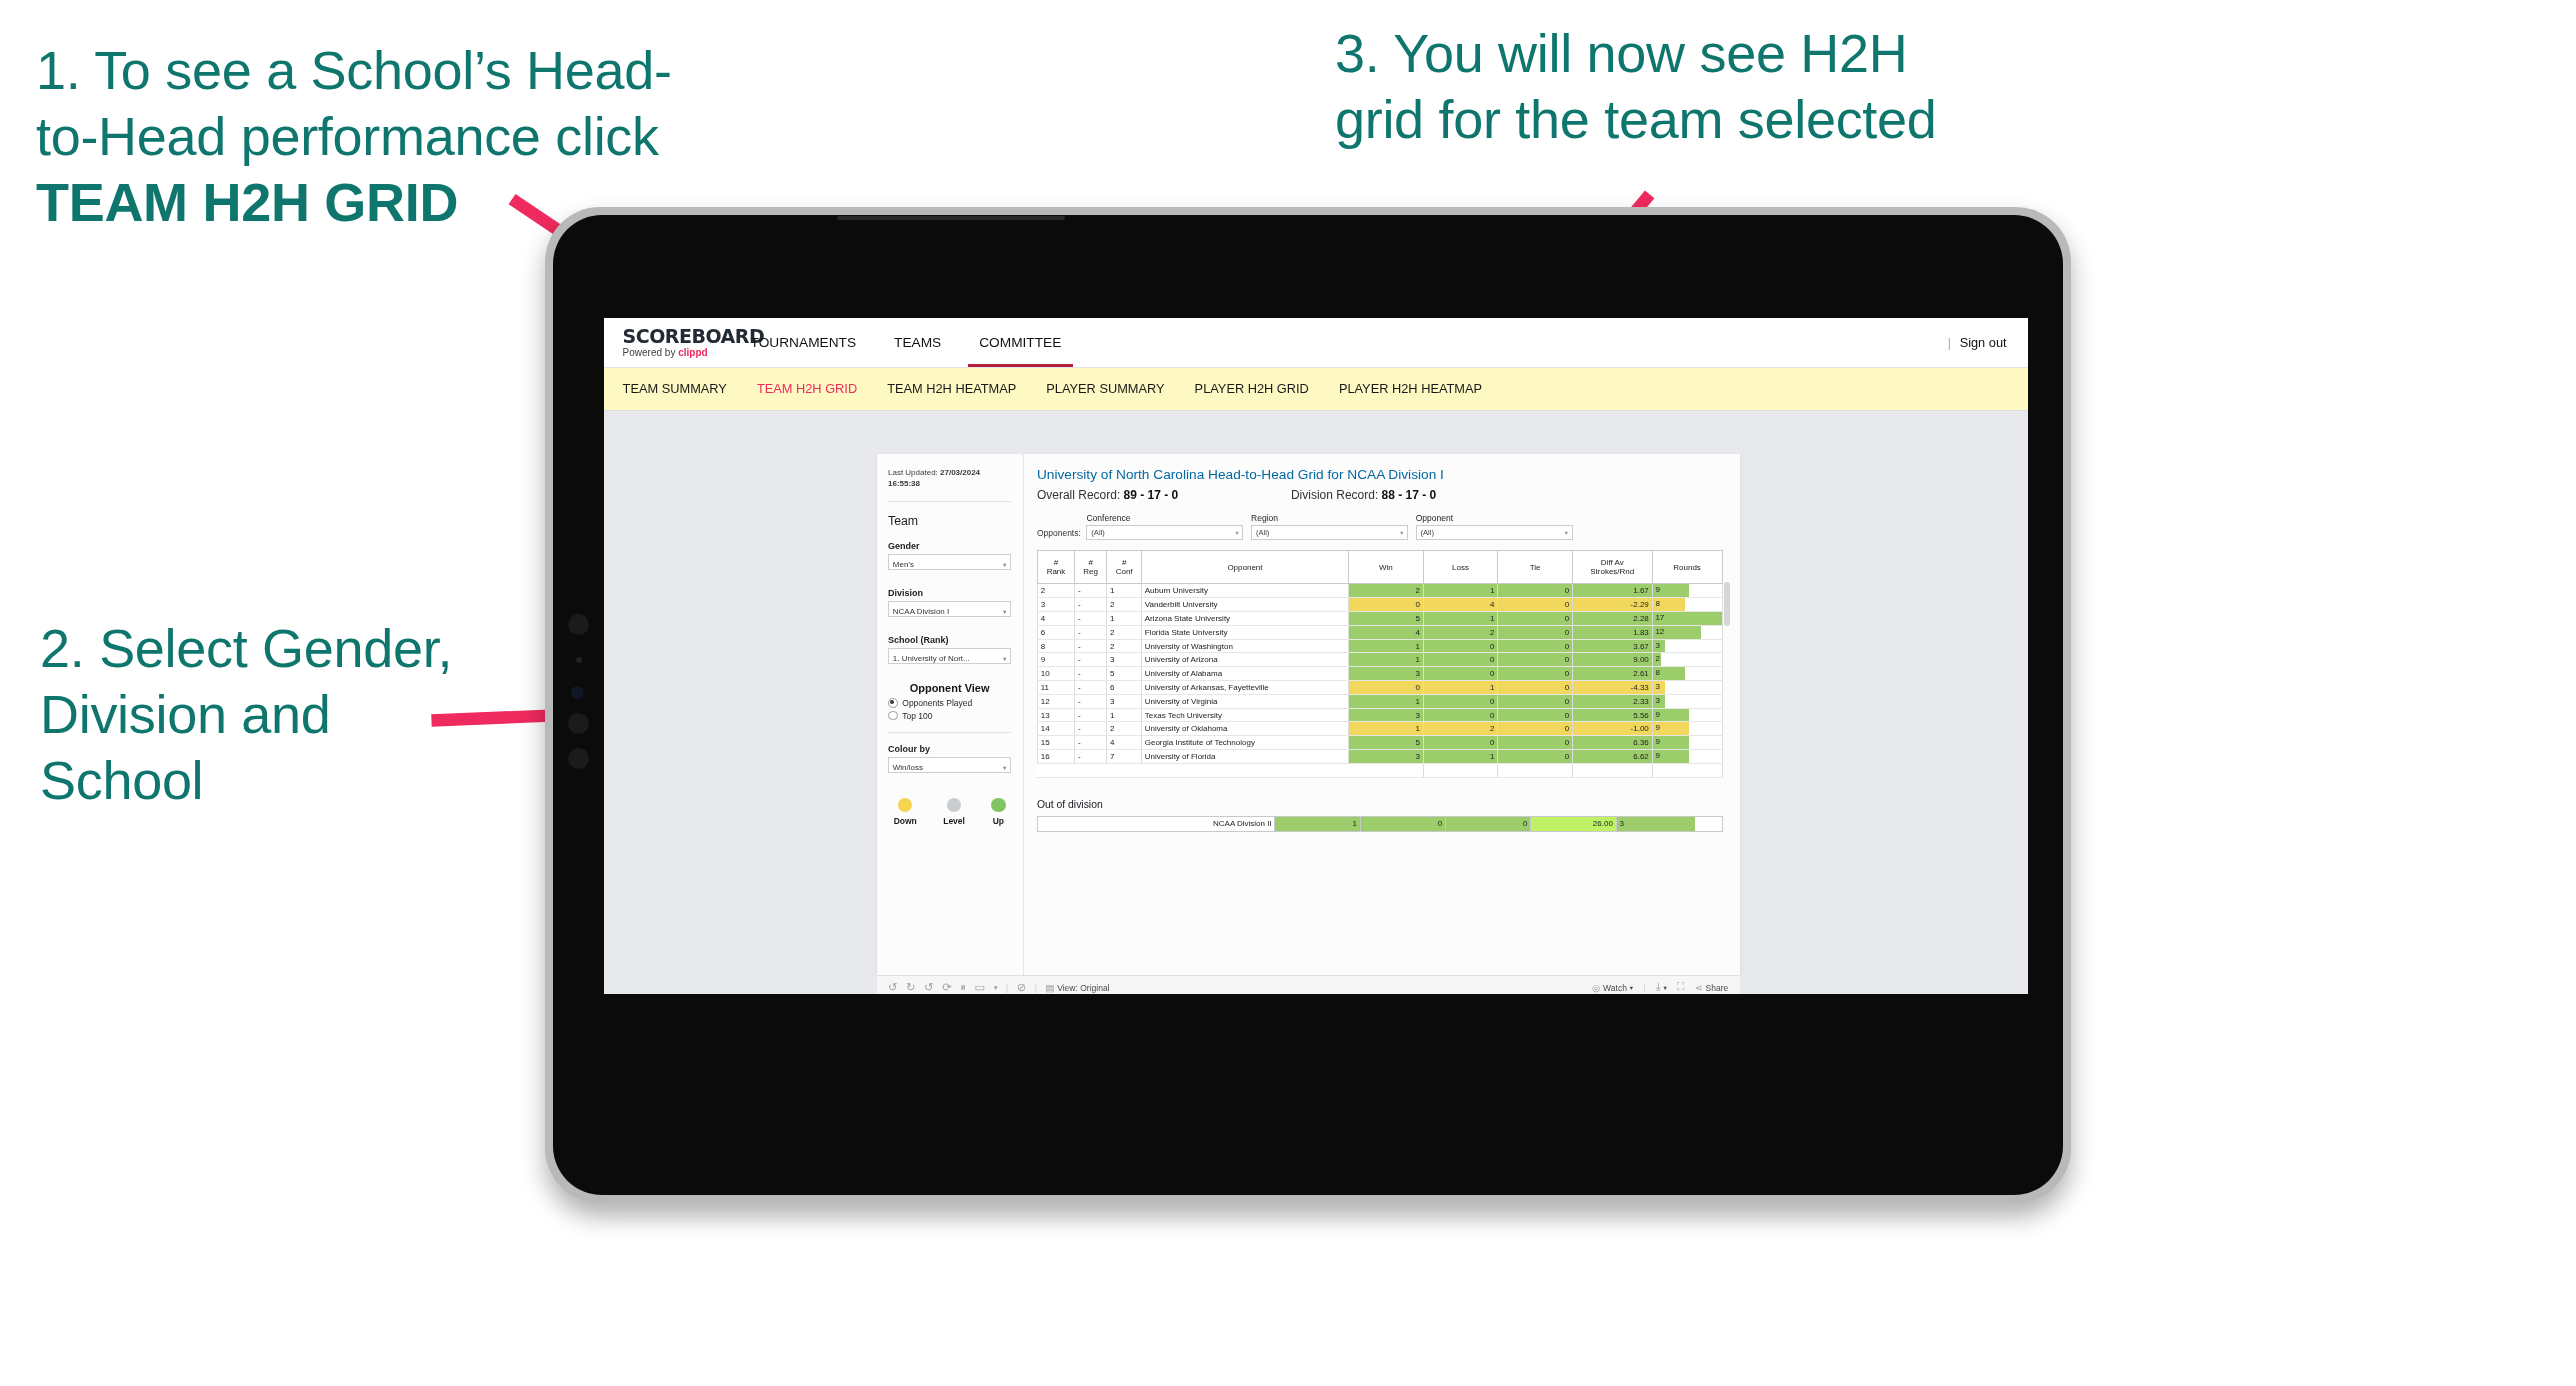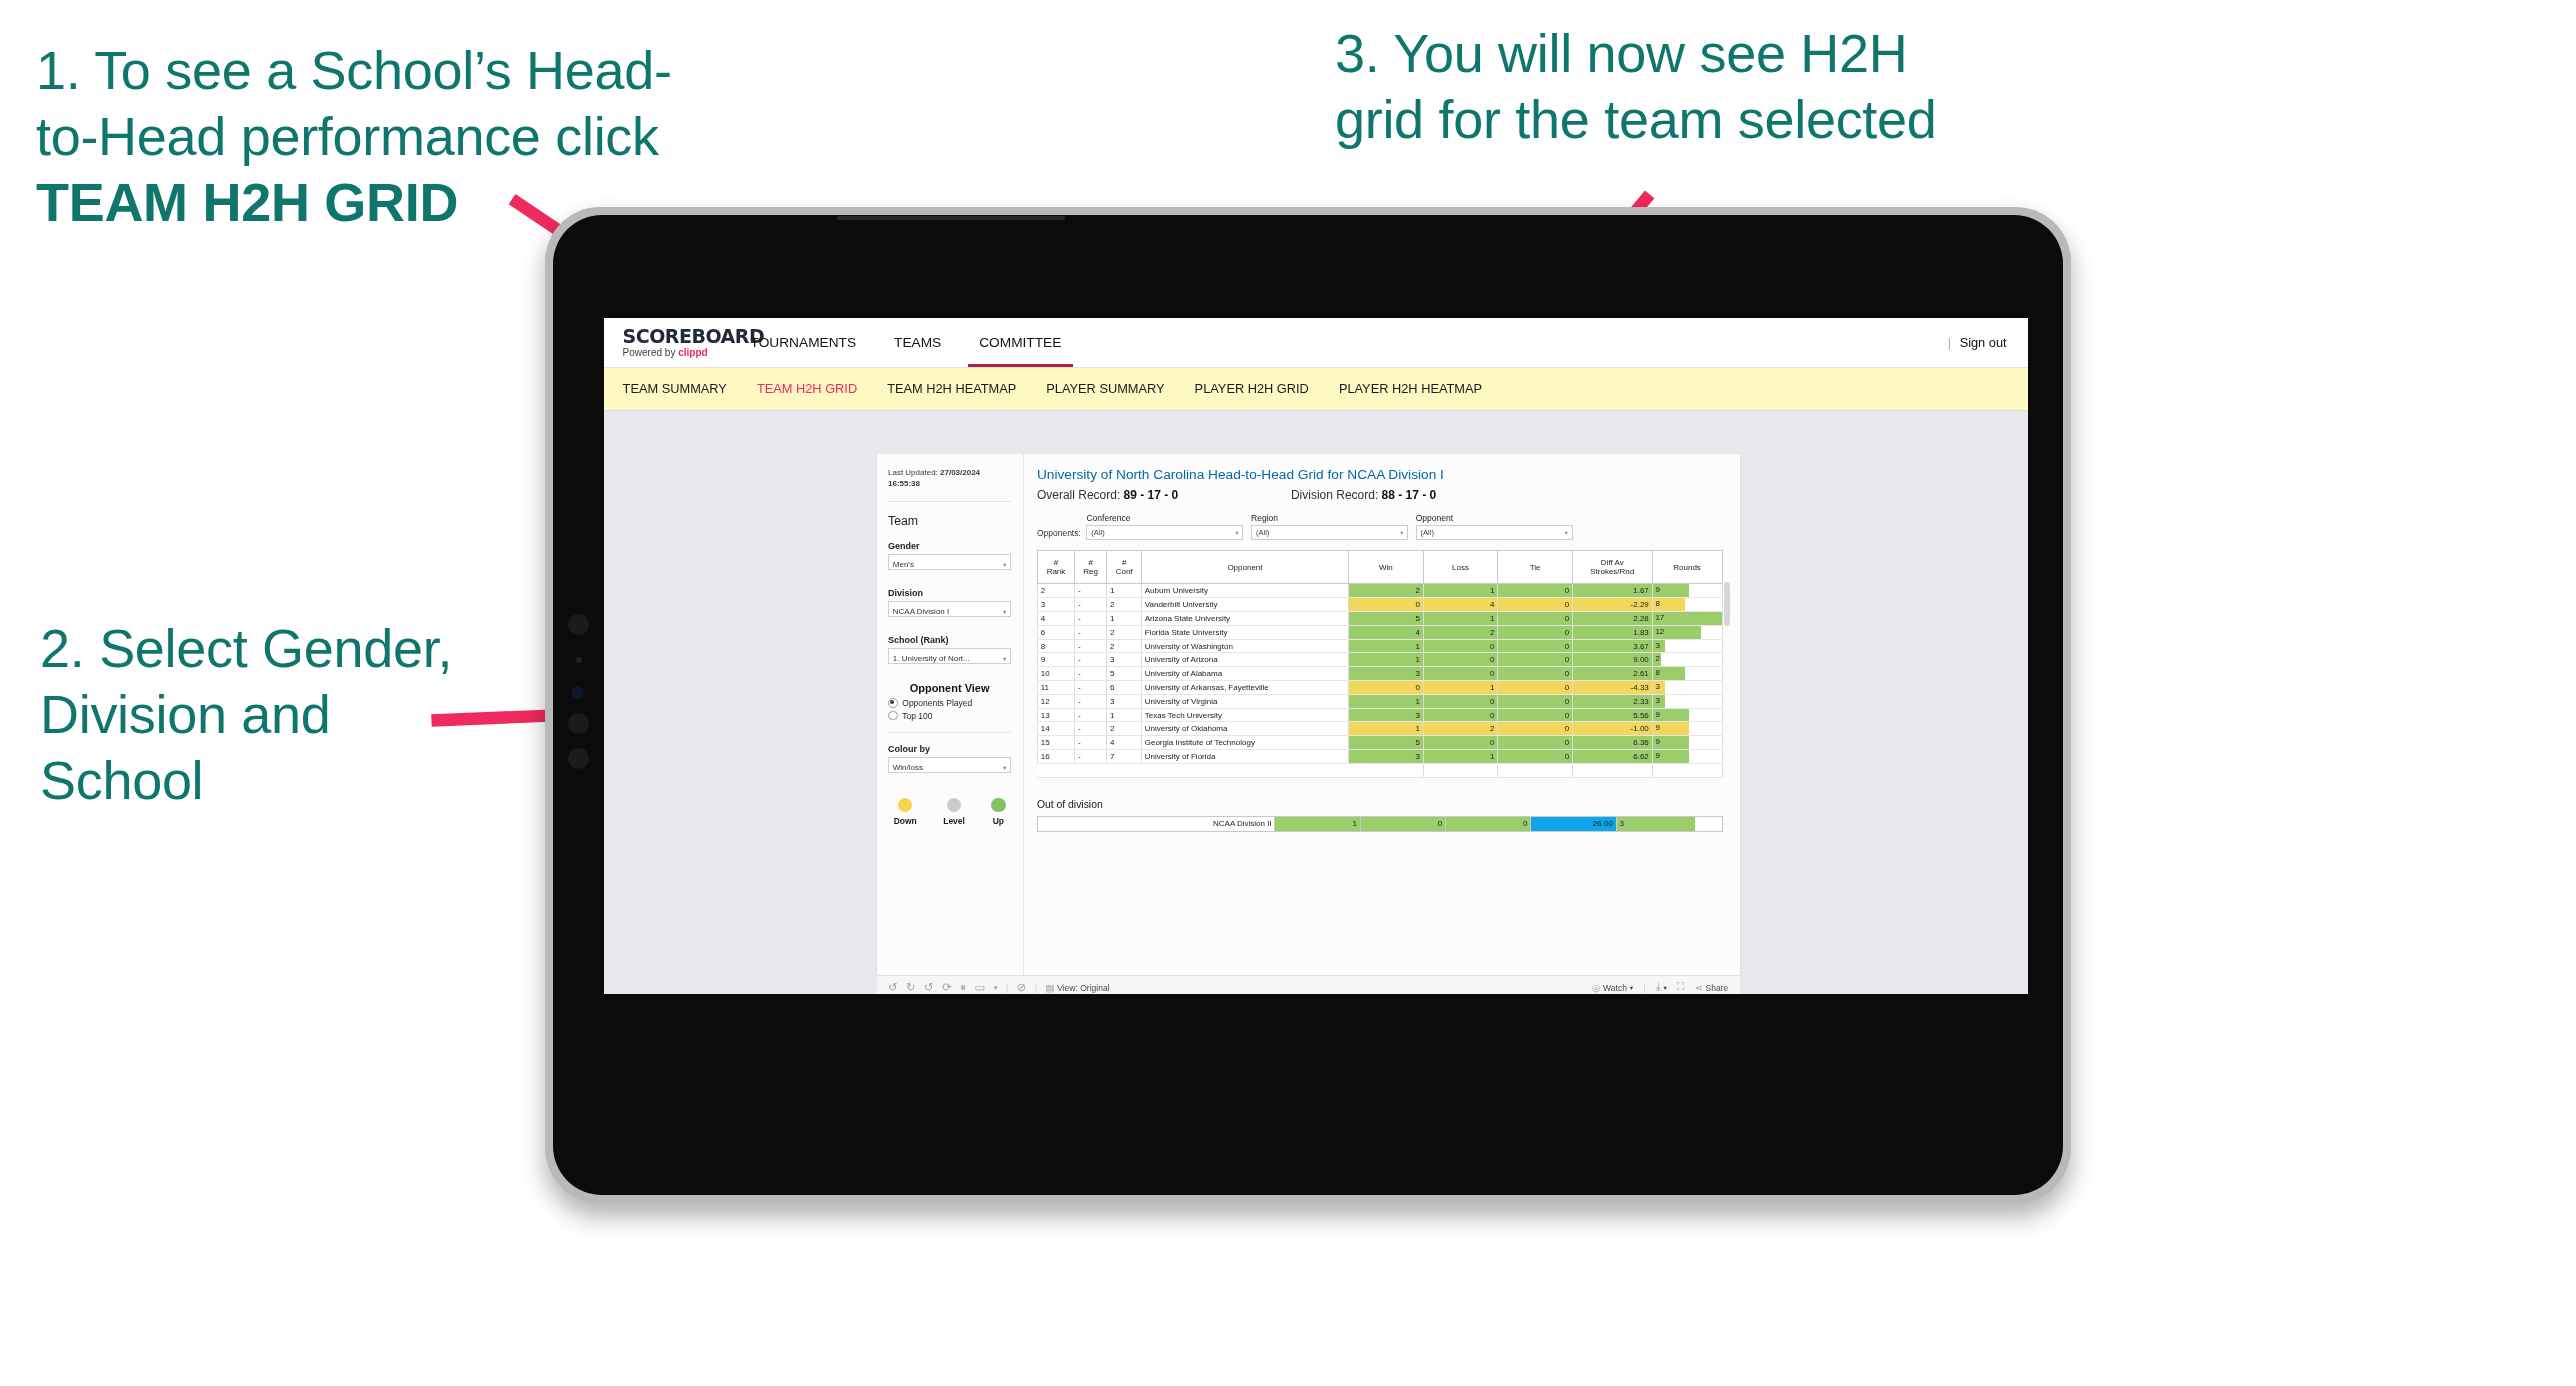--- a/index.html
+++ b/index.html
@@ -526,21 +526,21 @@
             </div>
 
             <div class="ood-title">Out of division</div>
             <table class="ood">
               <tbody>
                   <tr>
                 <td class="ood-lbl">NCAA Division II</td>
                 <td style="background:#9ccd6b;text-align:right;width:78px">1</td>
                 <td style="background:#9ccd6b;text-align:right;width:78px">0</td>
                 <td style="background:#9ccd6b;text-align:right;width:78px">0</td>
-                <td style="background:#0ea5e9;text-align:right;width:78px">26.00</td>
+                <td style="background:#bef264;text-align:right;width:78px">26.00</td>
                 <td style="padding:0;position:relative;width:104px">
                   <div style="position:absolute;left:0;top:0;bottom:0;width:75%;background:#9ccd6b"></div>
                   <span style="position:relative;padding-left:2.8px;display:block;line-height:13.3px">3</span>
                 </td>
               </tr>
             </tbody>
               </table>
           </div>
         </div>
 

